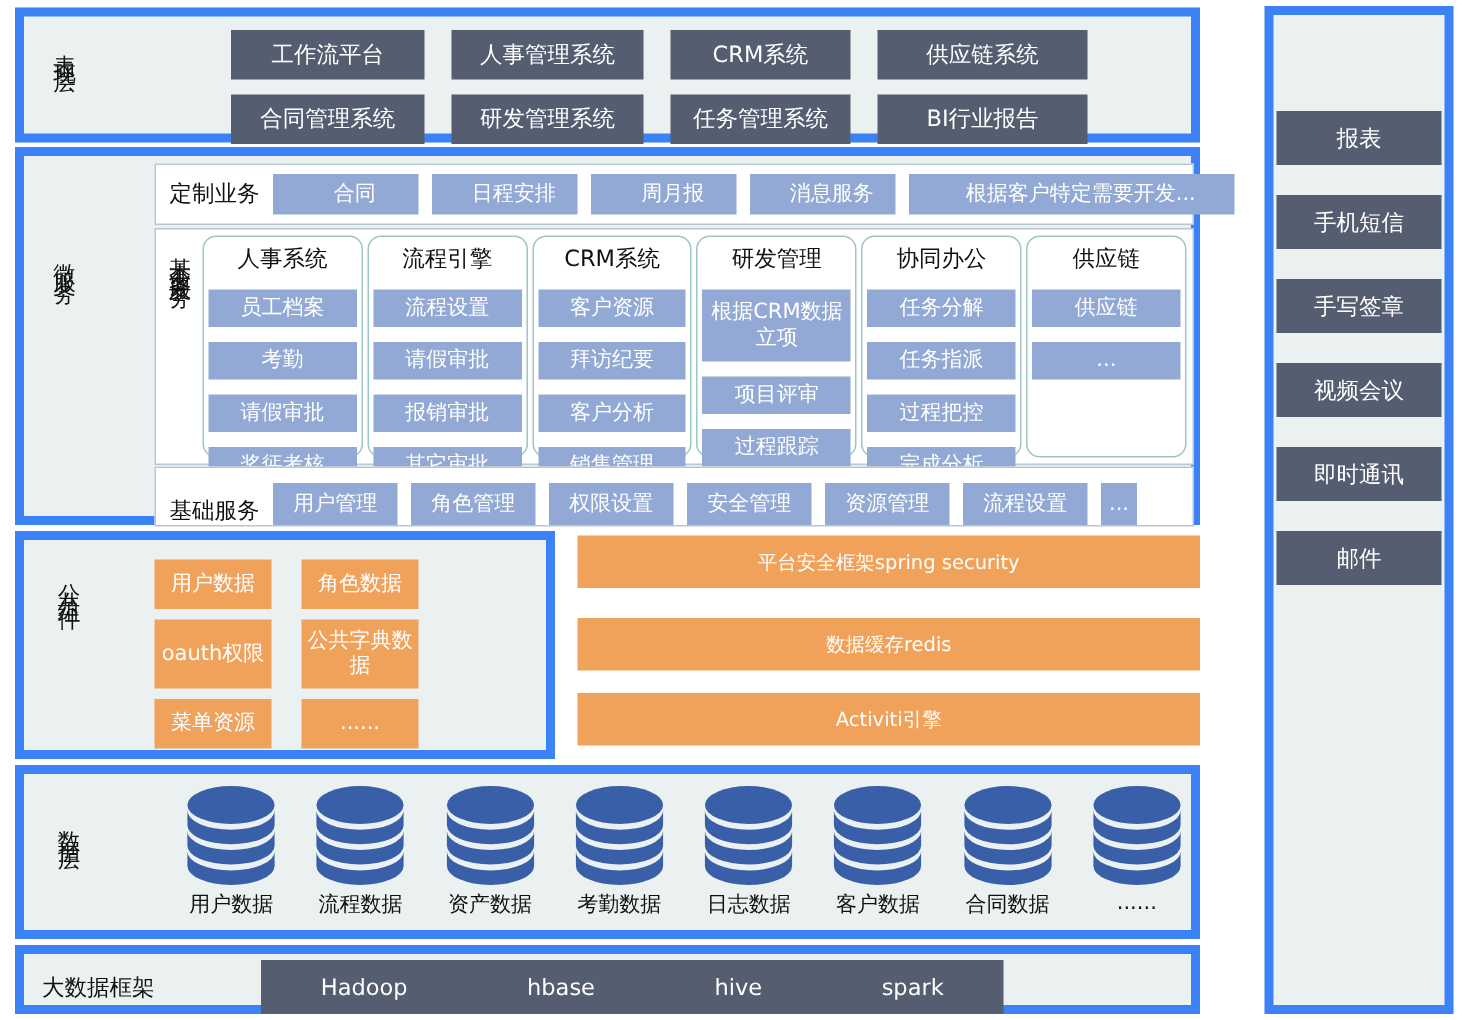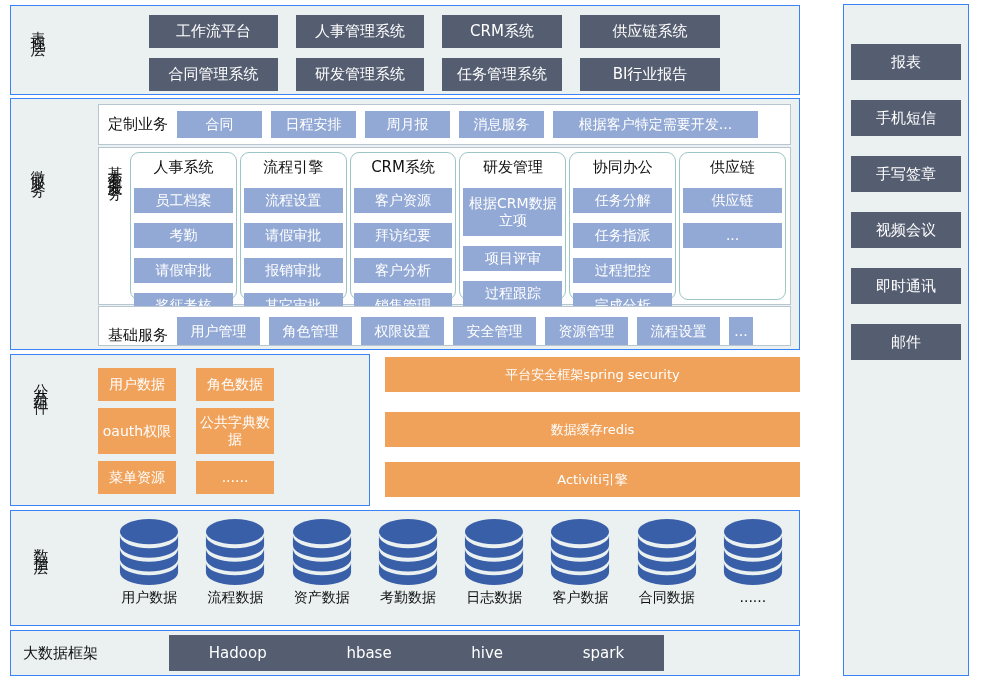--- a/index.html
+++ b/index.html
@@ -1,21 +1,21 @@
 <!DOCTYPE html>
 <html><head>
 <meta charset="utf-8">
 <style>
   html,body{margin:0;padding:0;}
   body{
     width:981px;height:680px;position:relative;background:#ffffff;
     font-family:"DejaVu Sans","Liberation Sans",sans-serif;color:#1a1a1a;
     overflow:hidden;
   }
-  .sec{position:absolute;background:#eaf1f0;border:1px solid #3b82f6;box-sizing:border-box;}
+  .sec{position:absolute;background:#eaf1f0;border:6px solid #3b82f6;box-sizing:border-box;}
   .vlabel{
     position:absolute;writing-mode:vertical-rl;text-orientation:upright;
     font-size:15px;letter-spacing:6px;color:#111;line-height:18px;
   }
   .hlabel{font-size:15px;color:#111;white-space:nowrap;}
   .btn-dark{
     background:#555d70;color:#ffffff;font-size:15px;
     display:flex;align-items:center;justify-content:center;white-space:nowrap;
   }
   .btn-blue{
@@ -37,21 +37,21 @@
   }
   .pres-grid .btn-dark{height:33px;}
   
   .sec-micro{left:10px;top:98px;width:790px;height:252px;}
   .micro-label{left:18px;top:60px;}
   .panel{
     position:absolute;left:87px;width:693px;background:#ffffff;
     border:1px solid #b7c6d1;box-sizing:border-box;
   }
   .panel-custom{top:5px;height:41px;display:flex;align-items:center;padding-left:9px;gap:9px;}
-  .panel-custom .btn-blue{height:27px;width:85px;flex-shrink:0;}
+  .panel-custom .btn-blue{height:27px;width:85px;flex-shrink:0;padding-left:12px;}
   .panel-basic{top:48px;height:158px;display:flex;padding:4px;gap:3px;}
   .basic-label{
     writing-mode:vertical-rl;text-orientation:upright;font-size:15px;
     letter-spacing:4px;width:24px;line-height:24px;padding-top:2px;flex-shrink:0;color:#111;
   }
   .svc-card{
     flex:1;border:1px solid #9cc5c5;border-radius:9px;background:#ffffff;
     padding:3px;display:flex;flex-direction:column;gap:10px;box-sizing:border-box;min-width:0;
   }
   .svc-title{
@@ -84,21 +84,21 @@
   
   .sec-bigdata{left:10px;top:630px;width:790px;height:46px;}
   .bigdata-label{position:absolute;left:12px;top:13px;}
   .bigdata-bar{
     position:absolute;left:158px;top:4px;width:495px;height:36px;background:#555d70;
     display:flex;align-items:center;justify-content:space-around;
   }
   .bigdata-bar span{color:#ffffff;font-size:15px;}
   
   .right-panel{left:843px;top:4px;width:126px;height:672px;}
-  .right-buttons{display:flex;flex-direction:column;gap:20px;padding-top:39px;align-items:center;}
+  .right-buttons{display:flex;flex-direction:column;gap:20px;padding-top:64px;align-items:center;}
   .right-buttons .btn-dark{width:110px;height:36px;}
 </style>
 </head>
 <body>
 
 <div class="sec sec-presentation">
   <div class="vlabel pres-label">表现层</div>
   <div class="pres-grid">
     <div class="btn-dark">工作流平台</div>
     <div class="btn-dark">人事管理系统</div>

